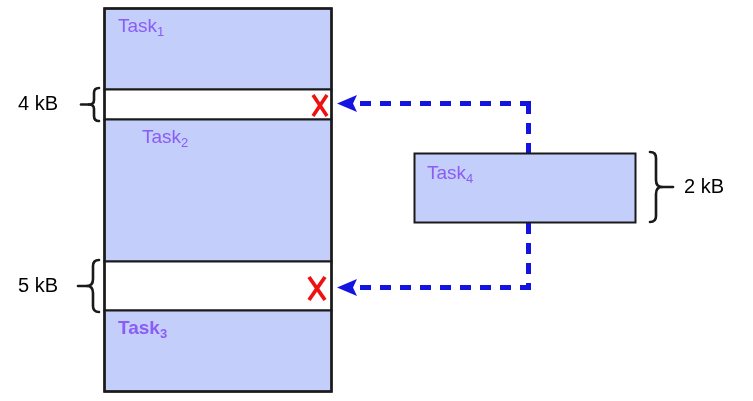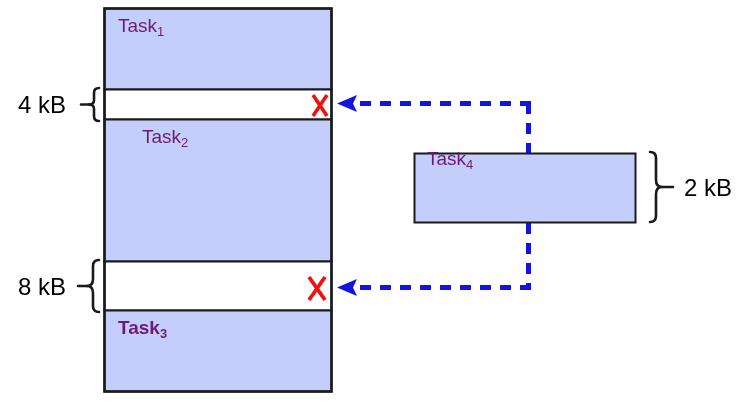--- a/index.html
+++ b/index.html
@@ -1,23 +1,23 @@
 <!DOCTYPE html>
 <html><head>
 <meta charset="utf-8">
 <style>
   html,body{margin:0;padding:0;background:#ffffff;}
   body{width:753px;height:401px;position:relative;overflow:hidden;
        font-family:"Liberation Sans","DejaVu Sans",sans-serif;color:#000;}
   #stage{position:absolute;left:0;top:0;width:753px;height:401px;}
   #svg{position:absolute;left:0;top:0;width:753px;height:401px;}
   .lbl{position:absolute;white-space:nowrap;line-height:1;}
-  .task-label{font-size:19px;color:#701a75;}
+  .task-label{font-size:19px;color:#8b5cf6;}
   .task-label sub{font-size:13px;vertical-align:baseline;position:relative;top:4px;}
-  .size-label{font-size:24px;color:#000;}
+  .size-label{font-size:20px;color:#000;}
 </style>
 </head>
 <body>
 
 <div id="stage">
 
   <svg id="svg" viewBox="0 0 753 401">
 
     <g>
 
@@ -81,23 +81,23 @@
   </div>
 
   <div class="lbl task-label" style="left:118px; top:127px;margin-left:24px;">
     <span>Task</span><sub>2</sub>
   </div>
 
   <div class="lbl task-label" style="left:118px; top:318px;font-weight:bold;">
     <span>Task</span><sub>3</sub>
   </div>
 
-  <div class="lbl task-label" style="left:427px; top:149px;">
+  <div class="lbl task-label" style="left:427px; top:163px;">
     <span>Task</span><sub>4</sub>
   </div>
 
   <div class="lbl size-label" style="left:18px; top:93px;">4 kB</div>
 
-  <div class="lbl size-label" style="left:18px; top:275px;">8 kB</div>
+  <div class="lbl size-label" style="left:18px; top:275px;">5 kB</div>
 
   <div class="lbl size-label" style="left:684px; top:176px;">2 kB</div>
 
 </div>
 
 </body></html>

